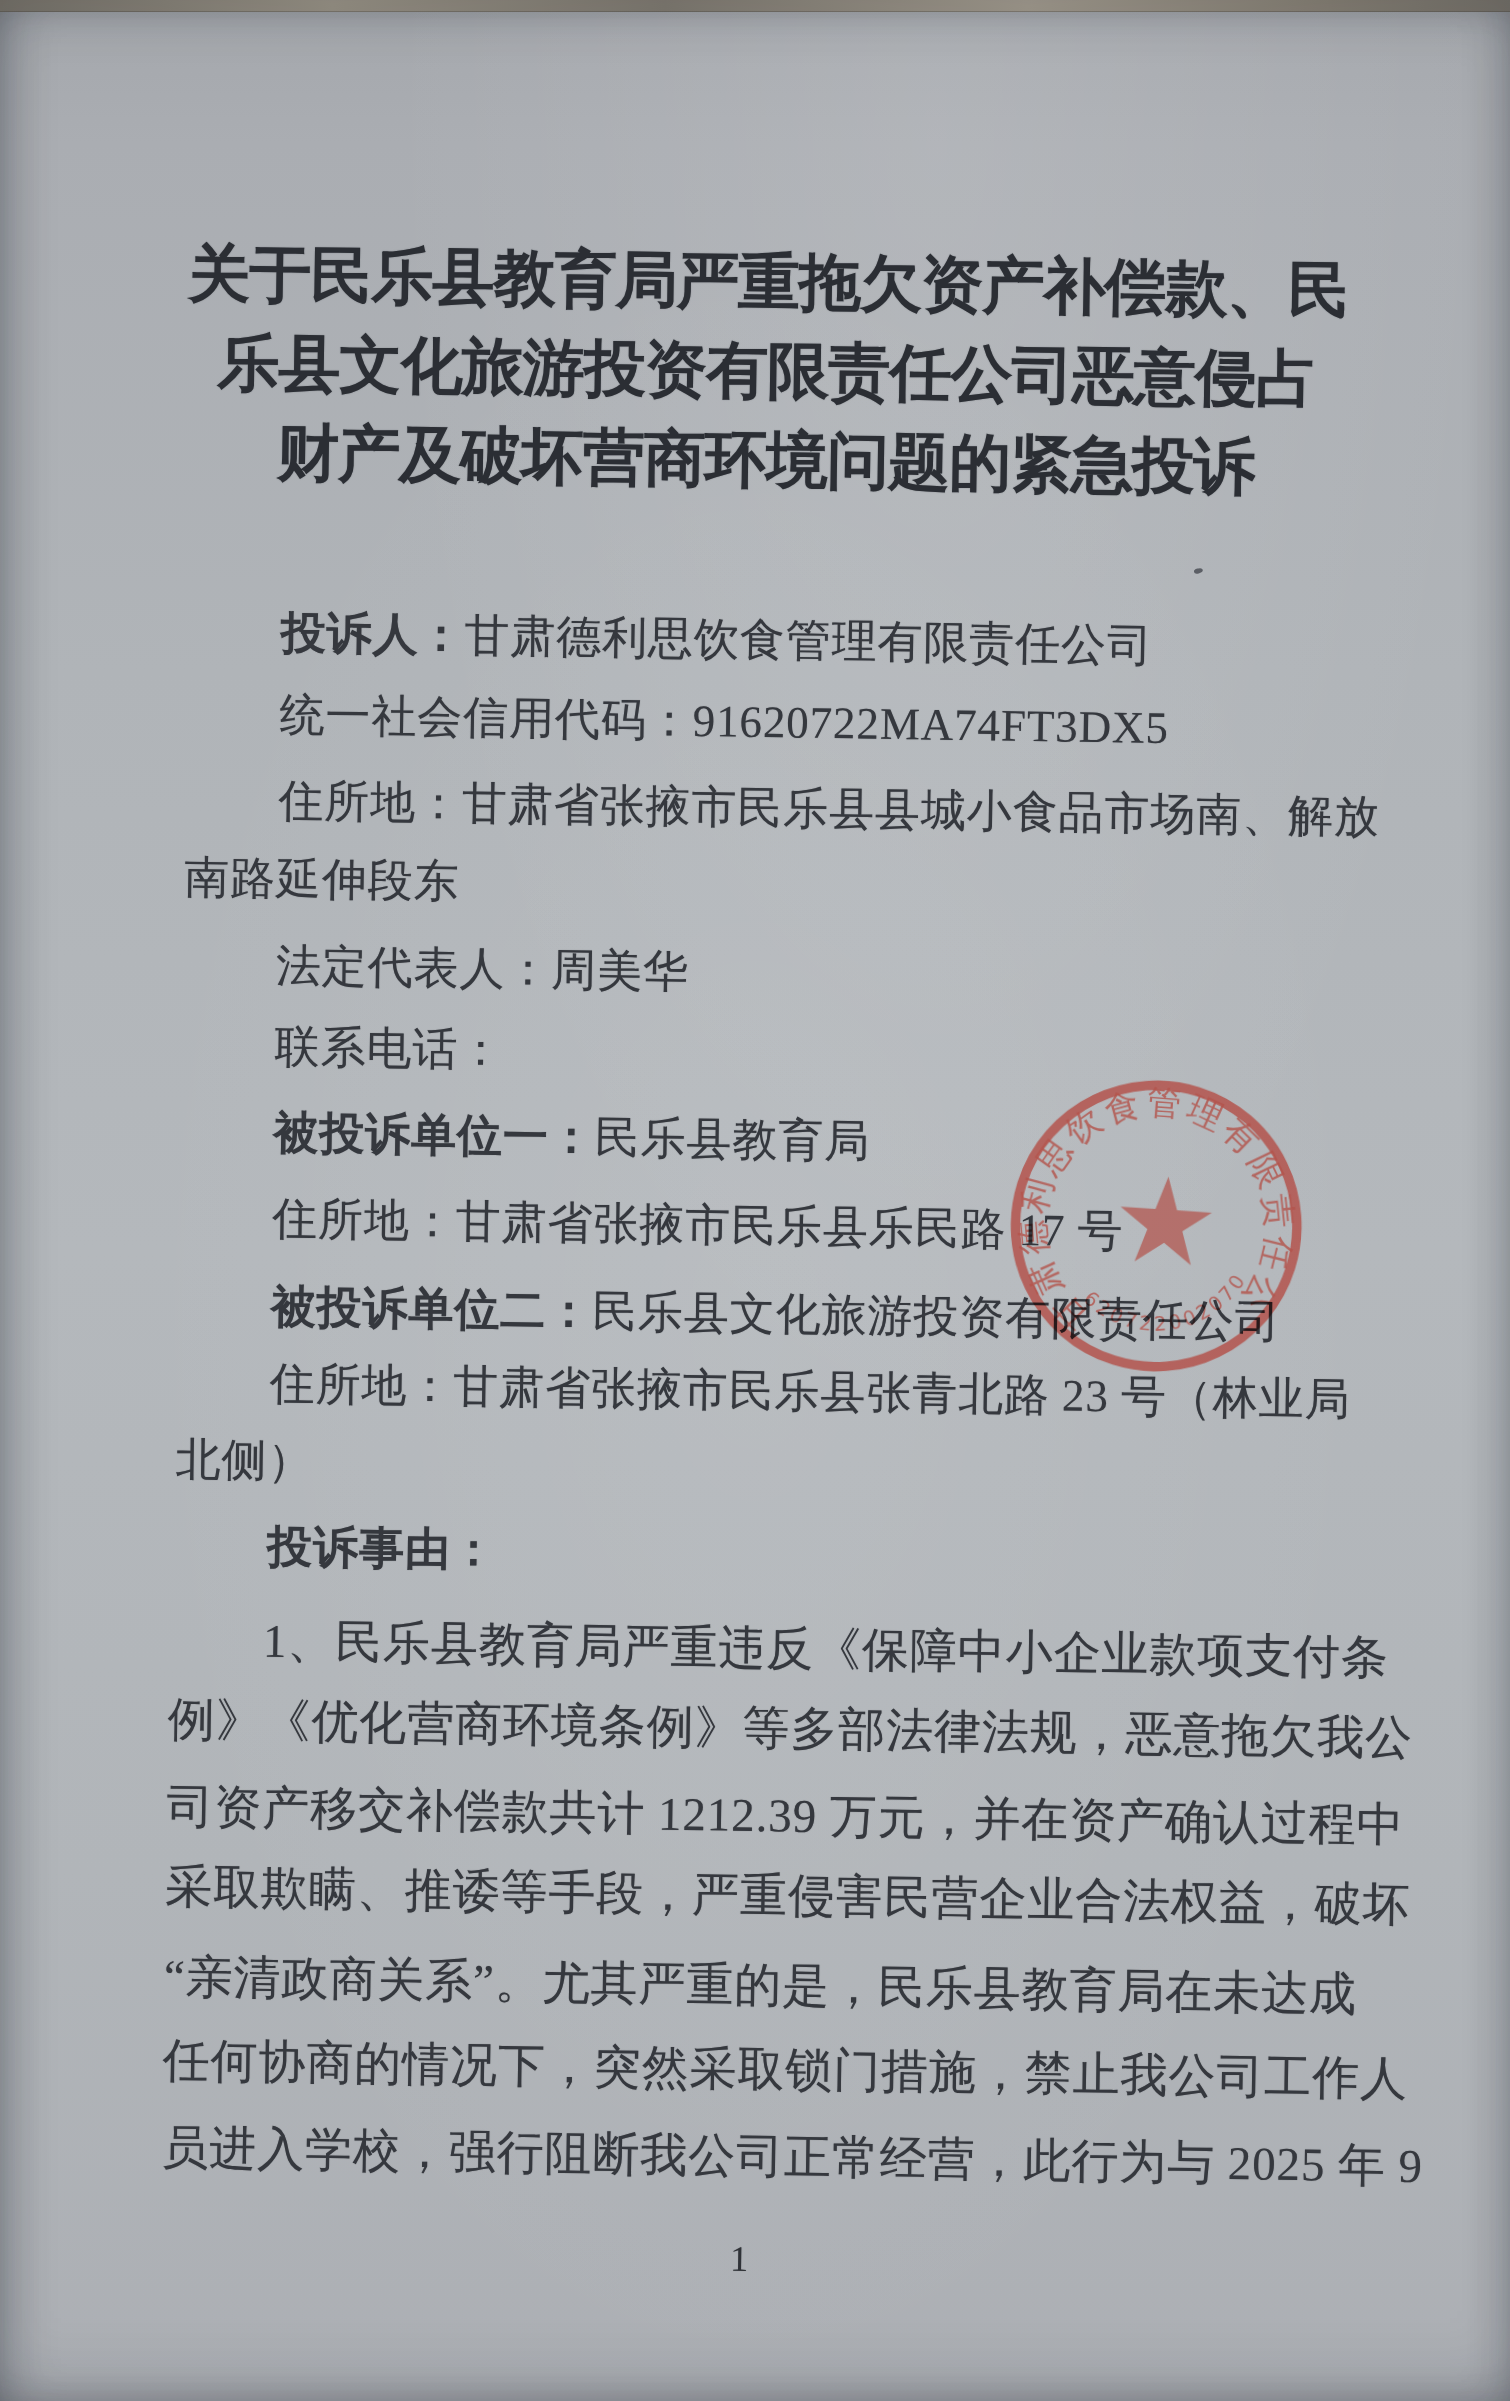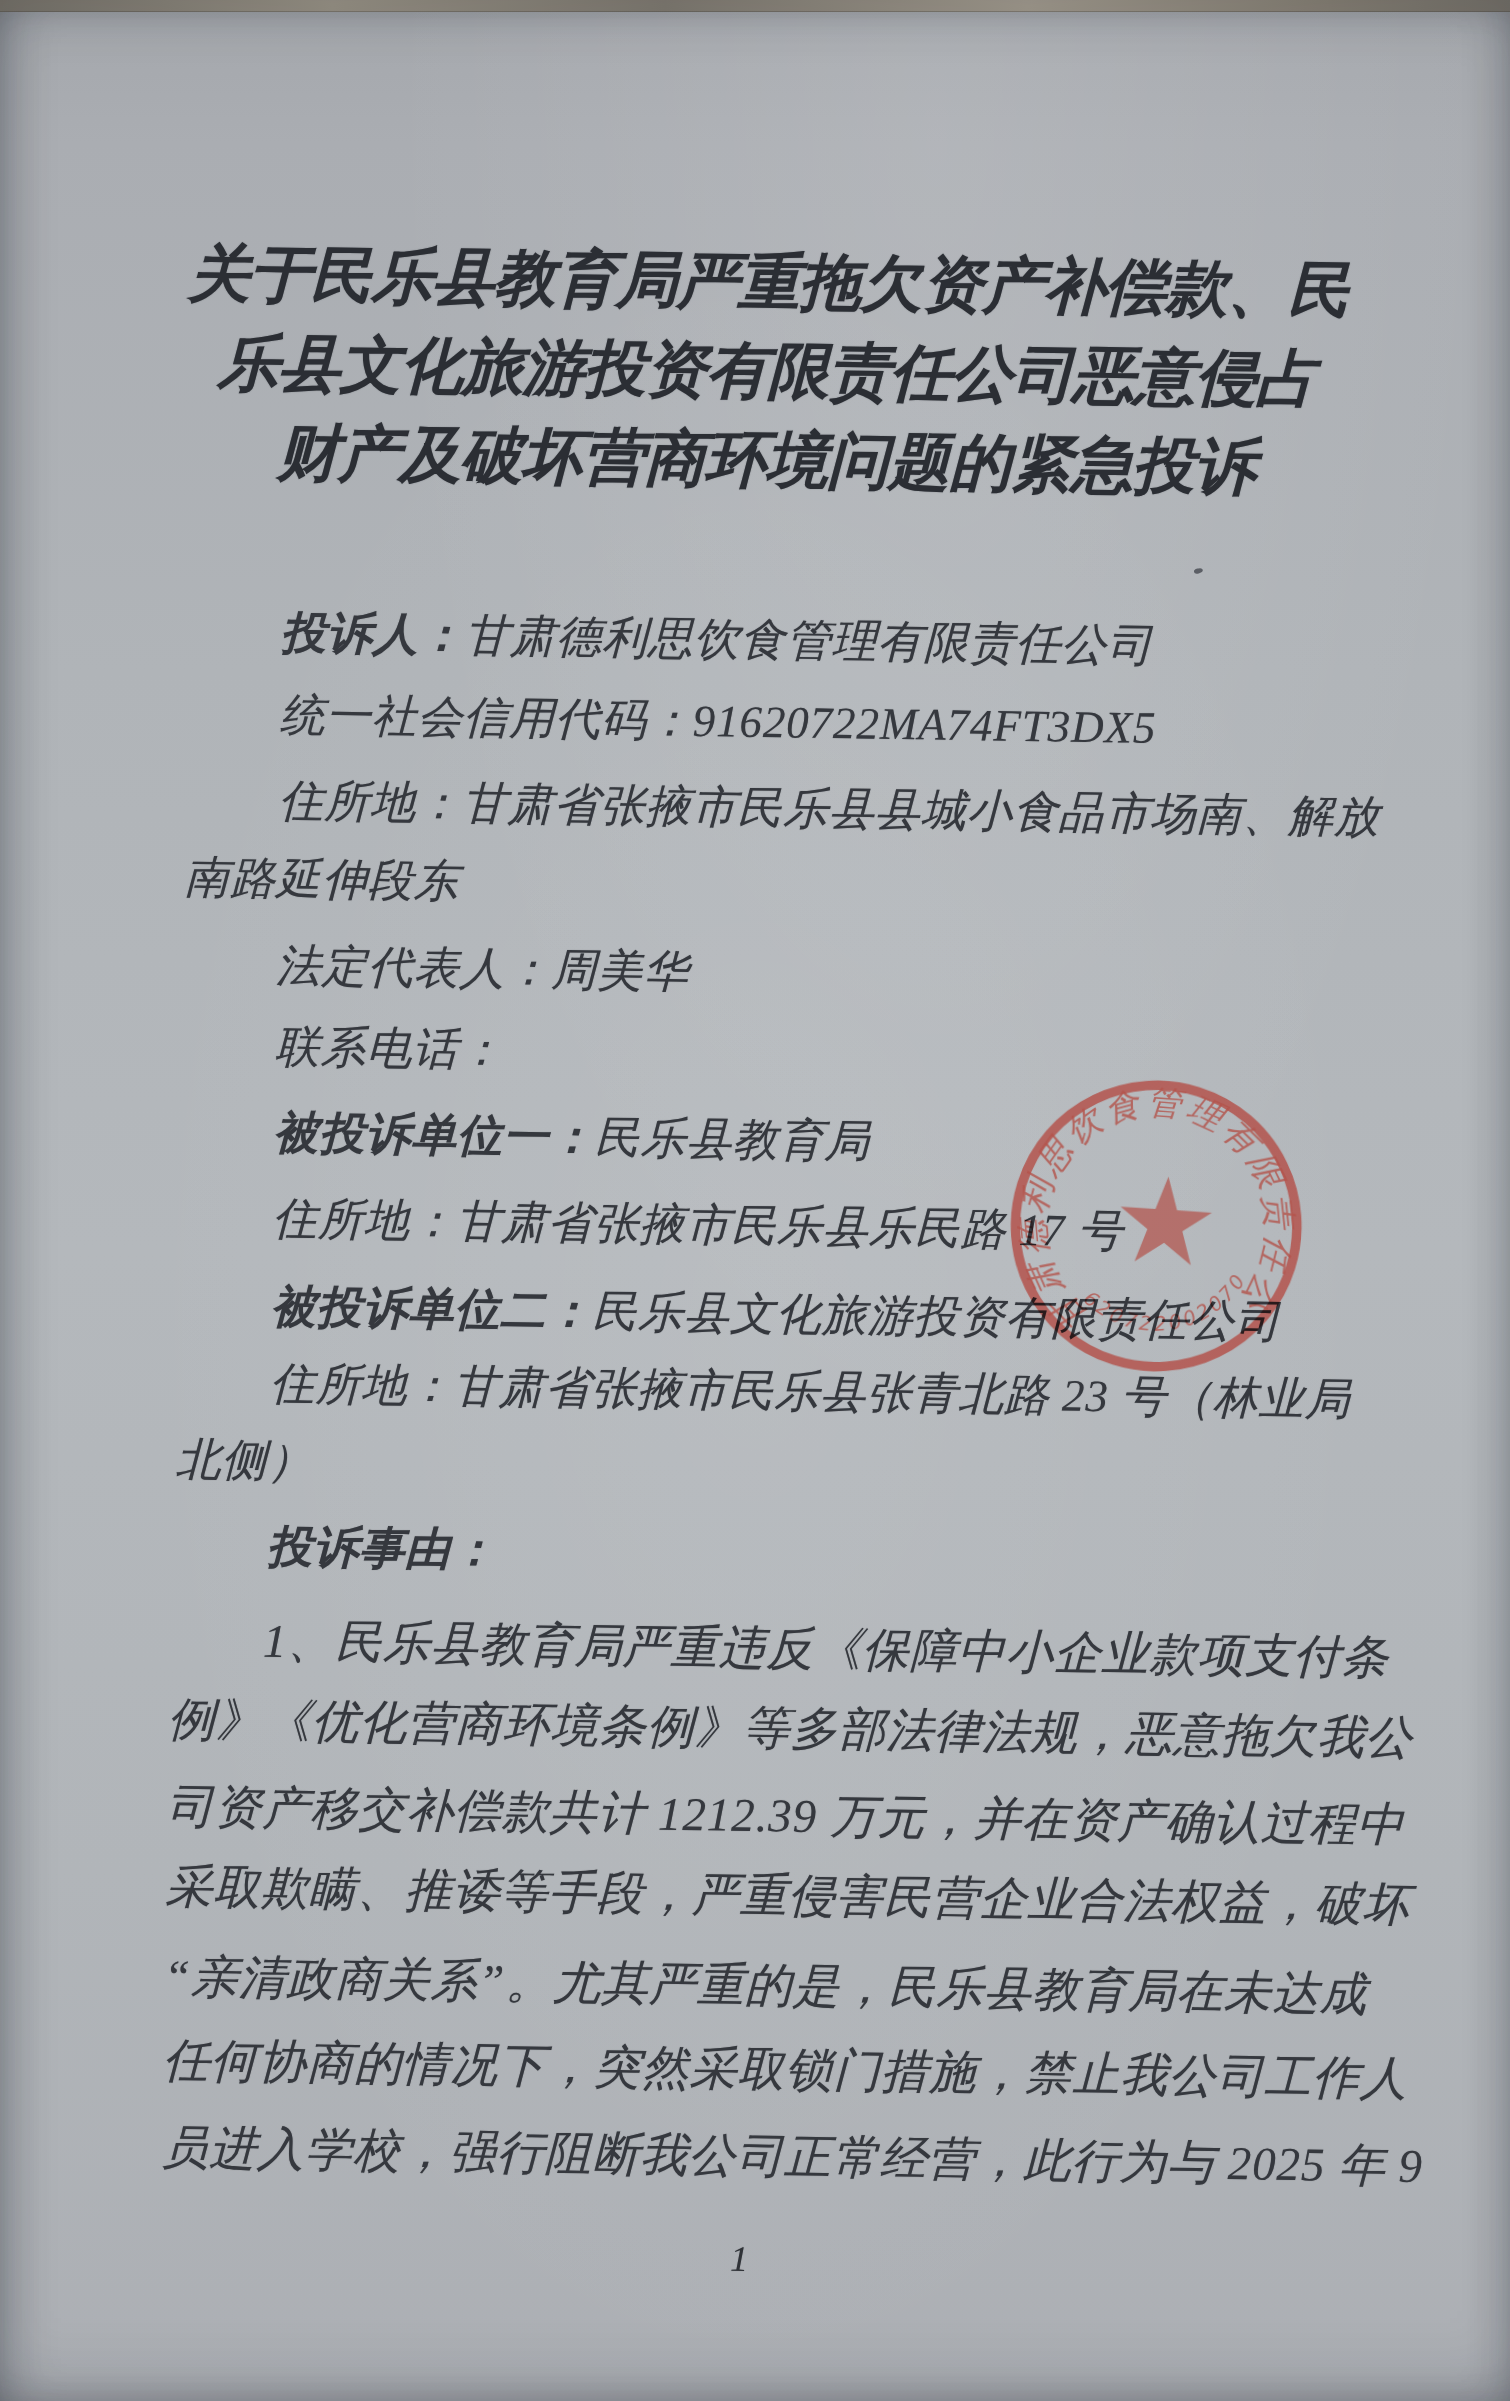--- a/index.html
+++ b/index.html
@@ -11,21 +11,20 @@
     font-family:"Liberation Serif","DejaVu Serif",serif;
     background:
       radial-gradient(ellipse at 62% 6%, rgba(255,255,255,.10), transparent 42%),
       radial-gradient(ellipse at 50% 55%, rgba(255,255,255,.07), transparent 60%),
       linear-gradient(180deg,#a4a7ac 0%,#aaadb2 6%,#b0b4b8 28%,#b4b8bc 52%,#b1b5b9 78%,#acafb4 100%);
     box-shadow:
       inset 24px 0 60px -29px rgba(18,22,32,.30),
       inset -19px 0 51px -26px rgba(18,22,32,.22),
       inset 0 -29px 77px -31px rgba(18,22,32,.28),
       inset 0 22px 60px -22px rgba(18,22,32,.30);
-    font-style: italic;
   }
   
   .scan-edge{
     position:absolute;top:0;left:0;right:0;height:11px;
     background:linear-gradient(90deg,#6b675f,#8d877b 22%,#746f66 44%,#968f83 68%,#7a7469 88%,#69655e);
     opacity:.92;
     border-bottom:1.7px solid rgba(60,58,52,.35);
   }
   .rot{position:absolute;inset:0;transform:rotate(0.85deg);transform-origin:755px 1167px;}
   .title{

